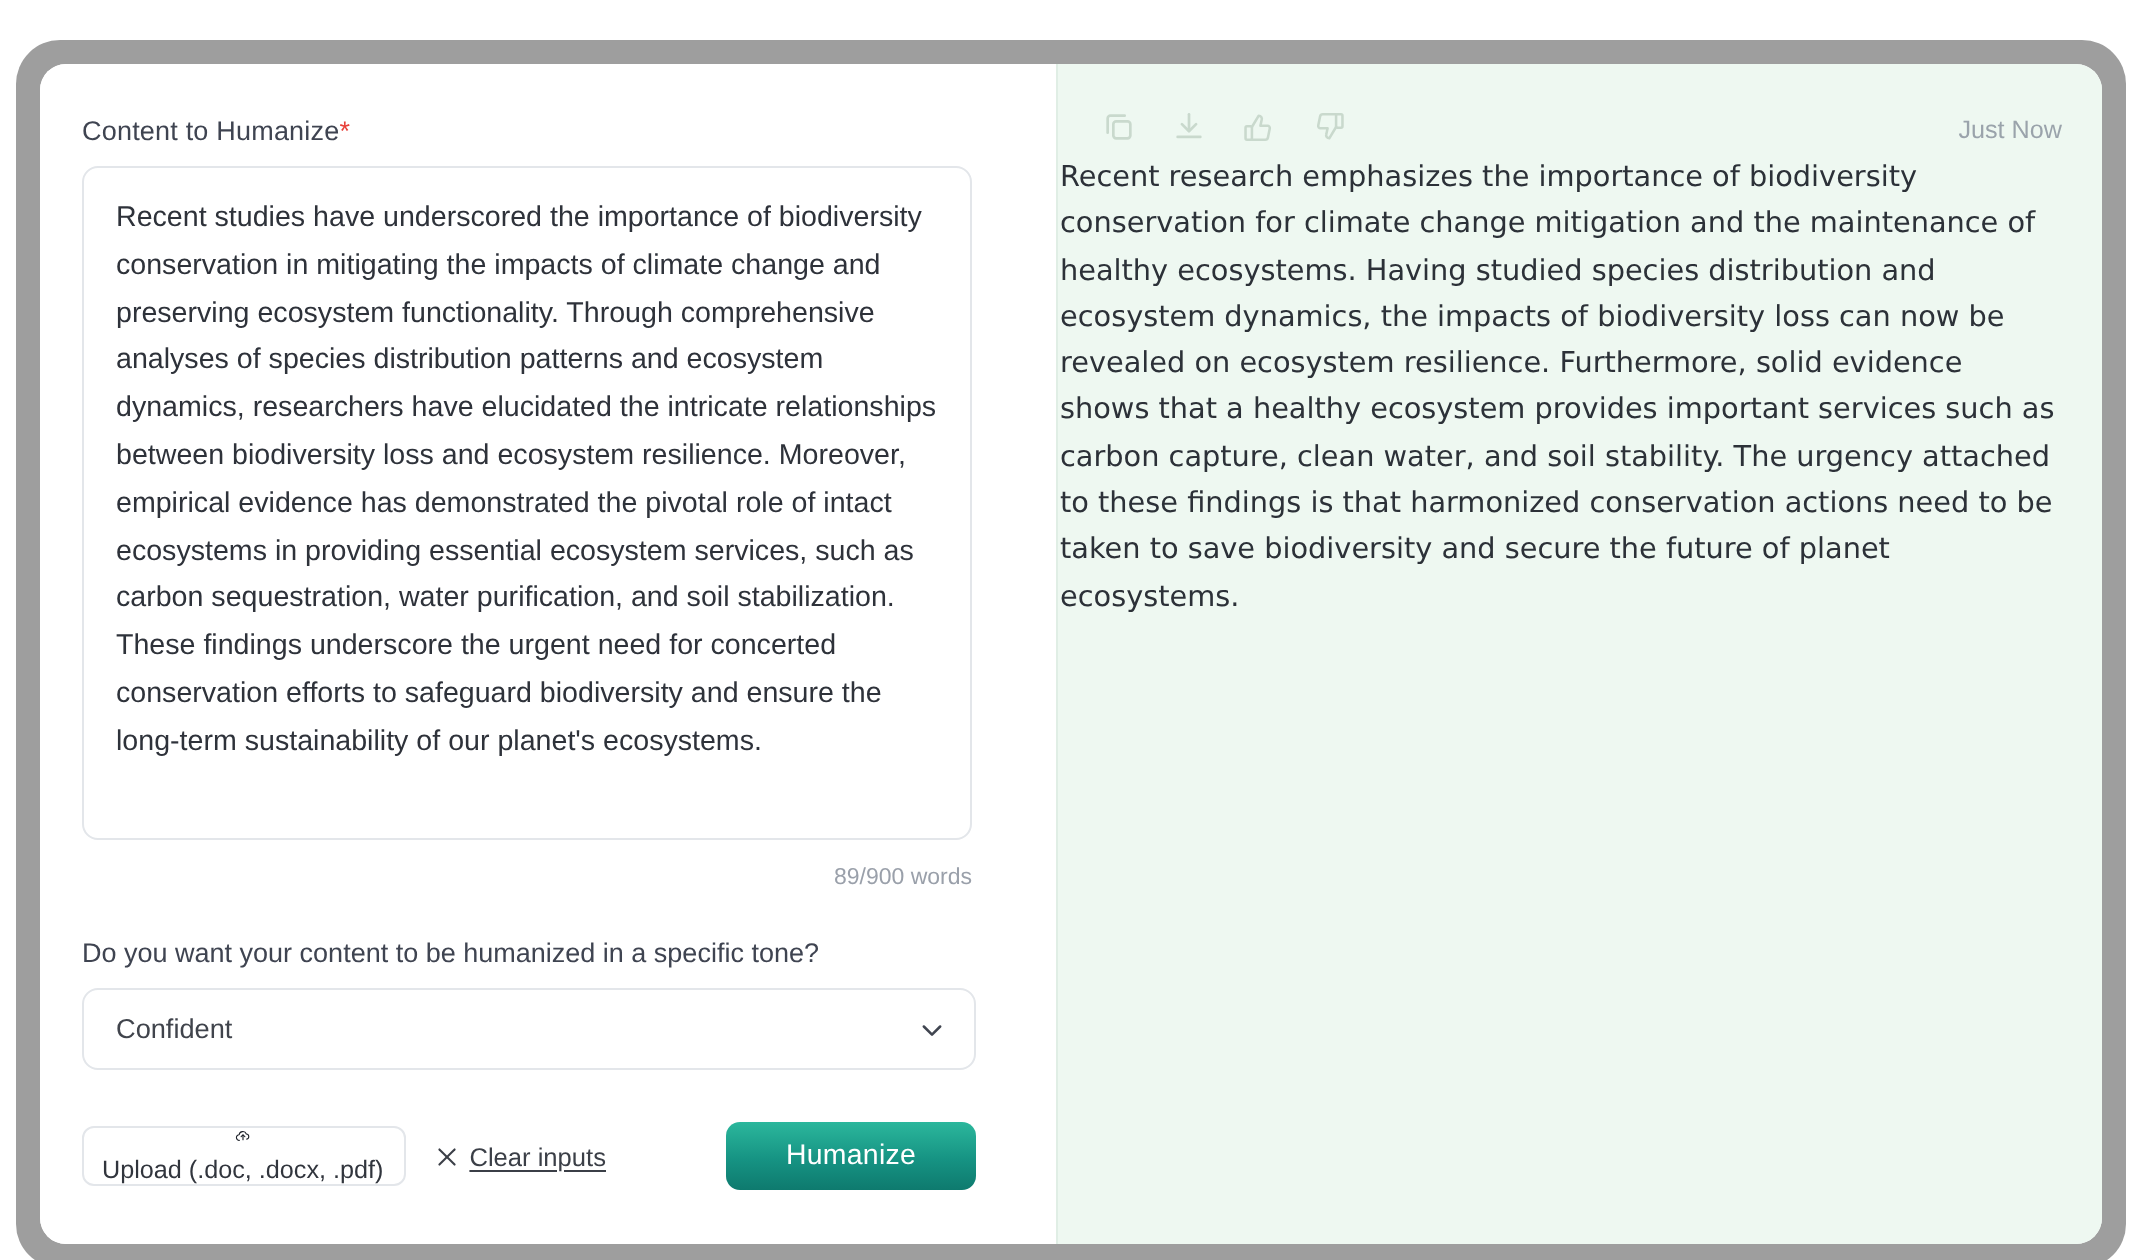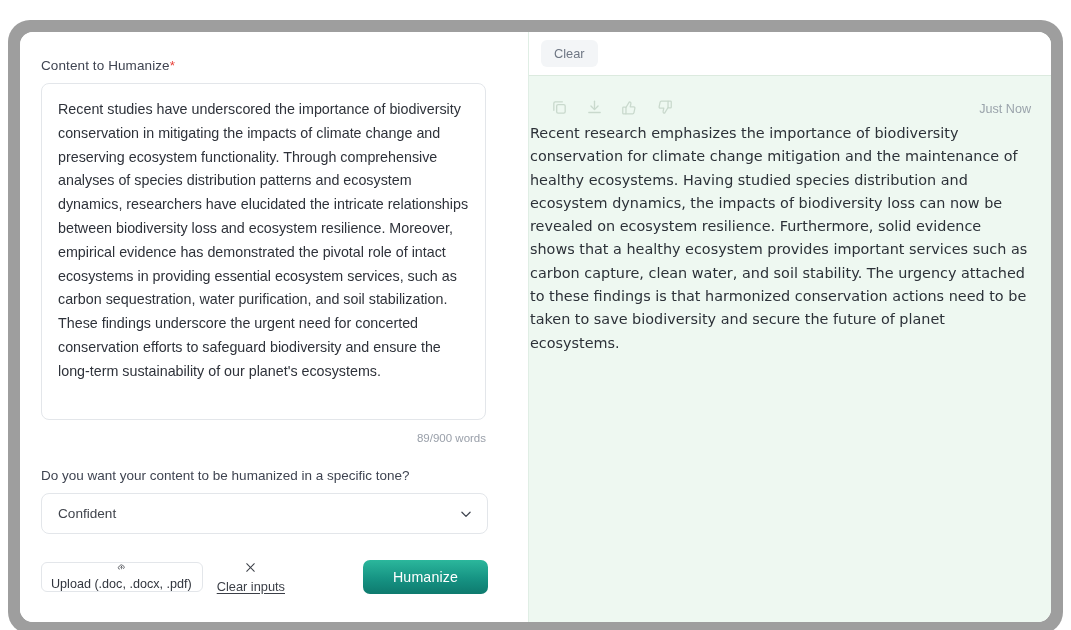--- a/index.html
+++ b/index.html
@@ -122,21 +122,20 @@
 
   #clear-inputs {
     display: inline-flex;
     align-items: center;
     gap: 5px;
     margin-left: 14px;
     font-size: 12.8px;
     color: #3b3f47;
     cursor: pointer;
     white-space: nowrap;
-    flex-direction: column;
   }
   #clear-inputs .ci-text { text-decoration: underline; text-underline-offset: 2px; }
 
   #humanize-btn {
     margin-left: auto;
     width: 125px;
     height: 34px;
     border: none;
     border-radius: 7px;
     background: linear-gradient(180deg, #2bb79c 0%, #169383 55%, #0e7a6e 100%);
@@ -247,23 +246,20 @@
           </svg>
           <span class="ci-text">Clear inputs</span>
         </div>
 
         <button id="humanize-btn">Humanize</button>
       </div>
     </div>
 
     <div id="right-panel">
 
-      <div id="clear-bar">
-        <button id="clear-btn">Clear</button>
-      </div>
 
       <div id="result-toolbar">
 
         <svg class="tool-icon" viewBox="0 0 24 24" fill="none" stroke="currentColor" stroke-width="1.9" stroke-linecap="round" stroke-linejoin="round">
           <rect x="8" y="8" width="12" height="12" rx="2"></rect>
           <path d="M4 16V6a2 2 0 0 1 2-2h10"></path>
         </svg>
 
         <svg class="tool-icon" viewBox="0 0 24 24" fill="none" stroke="currentColor" stroke-width="1.9" stroke-linecap="round" stroke-linejoin="round">
           <path d="M12 3v11"></path>

